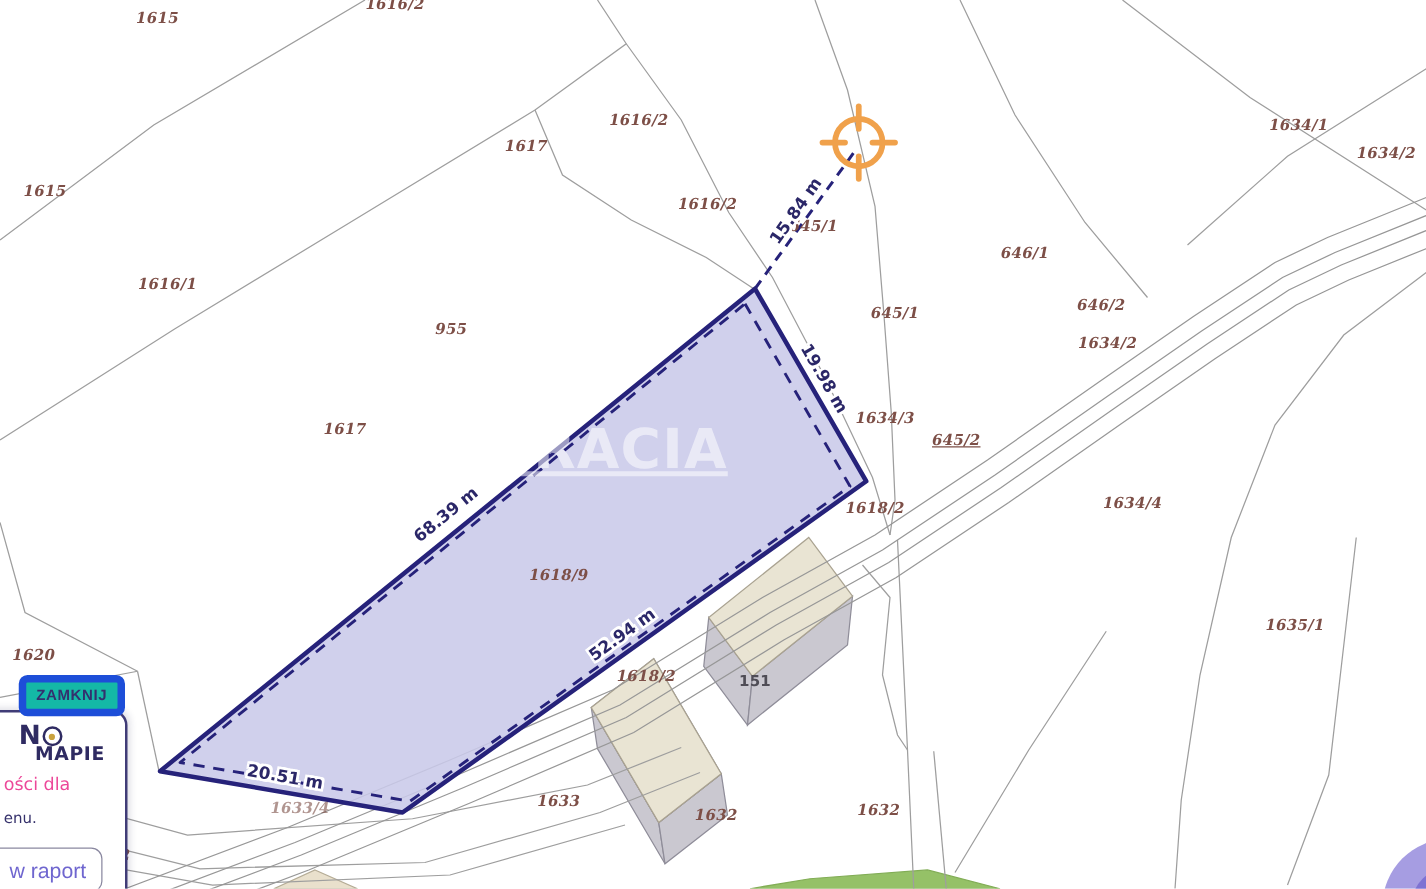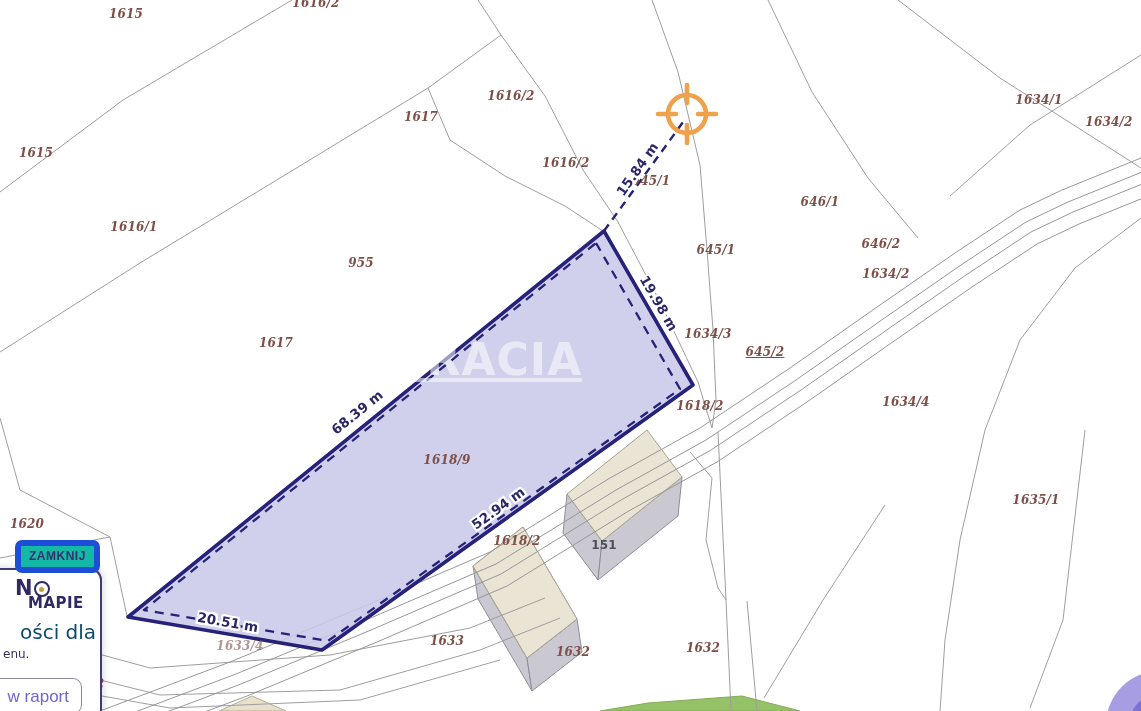--- a/index.html
+++ b/index.html
@@ -40,21 +40,21 @@
          border:2px solid #403c77;border-radius:0 12px 0 0;z-index:6;
          box-shadow:2px -1px 6px rgba(40,40,90,.15);}
   .logo{position:absolute;left:135px;top:8px;color:#2f2b62;}
   .logo-row1{display:flex;align-items:flex-start;}
   .logo-n{font-weight:800;font-size:21px;line-height:21px;}
   .logo-ring{width:12px;height:12px;border:2.5px solid #2f2b62;border-radius:50%;
              margin:3px 0 0 1px;position:relative;}
   .logo-ring .dot{position:absolute;left:3.5px;top:3.5px;width:5px;height:5px;border-radius:50%;
                   background:#c9a23e;}
   .logo-mapie{font-weight:800;font-size:15px;letter-spacing:.5px;margin:-5px 0 0 13px;}
-  .panel-t1{position:absolute;left:140px;top:50px;font-size:20px;font-weight:500;color:#0c4a6e;white-space:nowrap;}
+  .panel-t1{position:absolute;left:123px;top:50px;font-size:14px;font-weight:500;color:#ec4899;white-space:nowrap;}
   .panel-t2{position:absolute;left:123px;top:77px;font-size:12px;font-weight:500;color:#35316b;white-space:nowrap;}
   .report-btn{position:absolute;left:84px;top:108px;width:118px;height:36px;background:#fff;
               border:1.5px solid #8a88a0;border-radius:9px;color:#6f66cf;font-size:17px;
               font-weight:500;text-align:right;padding:0 12px 0 0;box-sizing:border-box;
               line-height:33px;cursor:pointer;}
 
   
   .fab-outer{position:absolute;left:1106px;top:671px;width:108px;height:108px;border-radius:50%;
              background:#a69de2;z-index:6;}
   .fab-inner{position:absolute;left:23px;top:23px;width:62px;height:62px;border-radius:50%;

